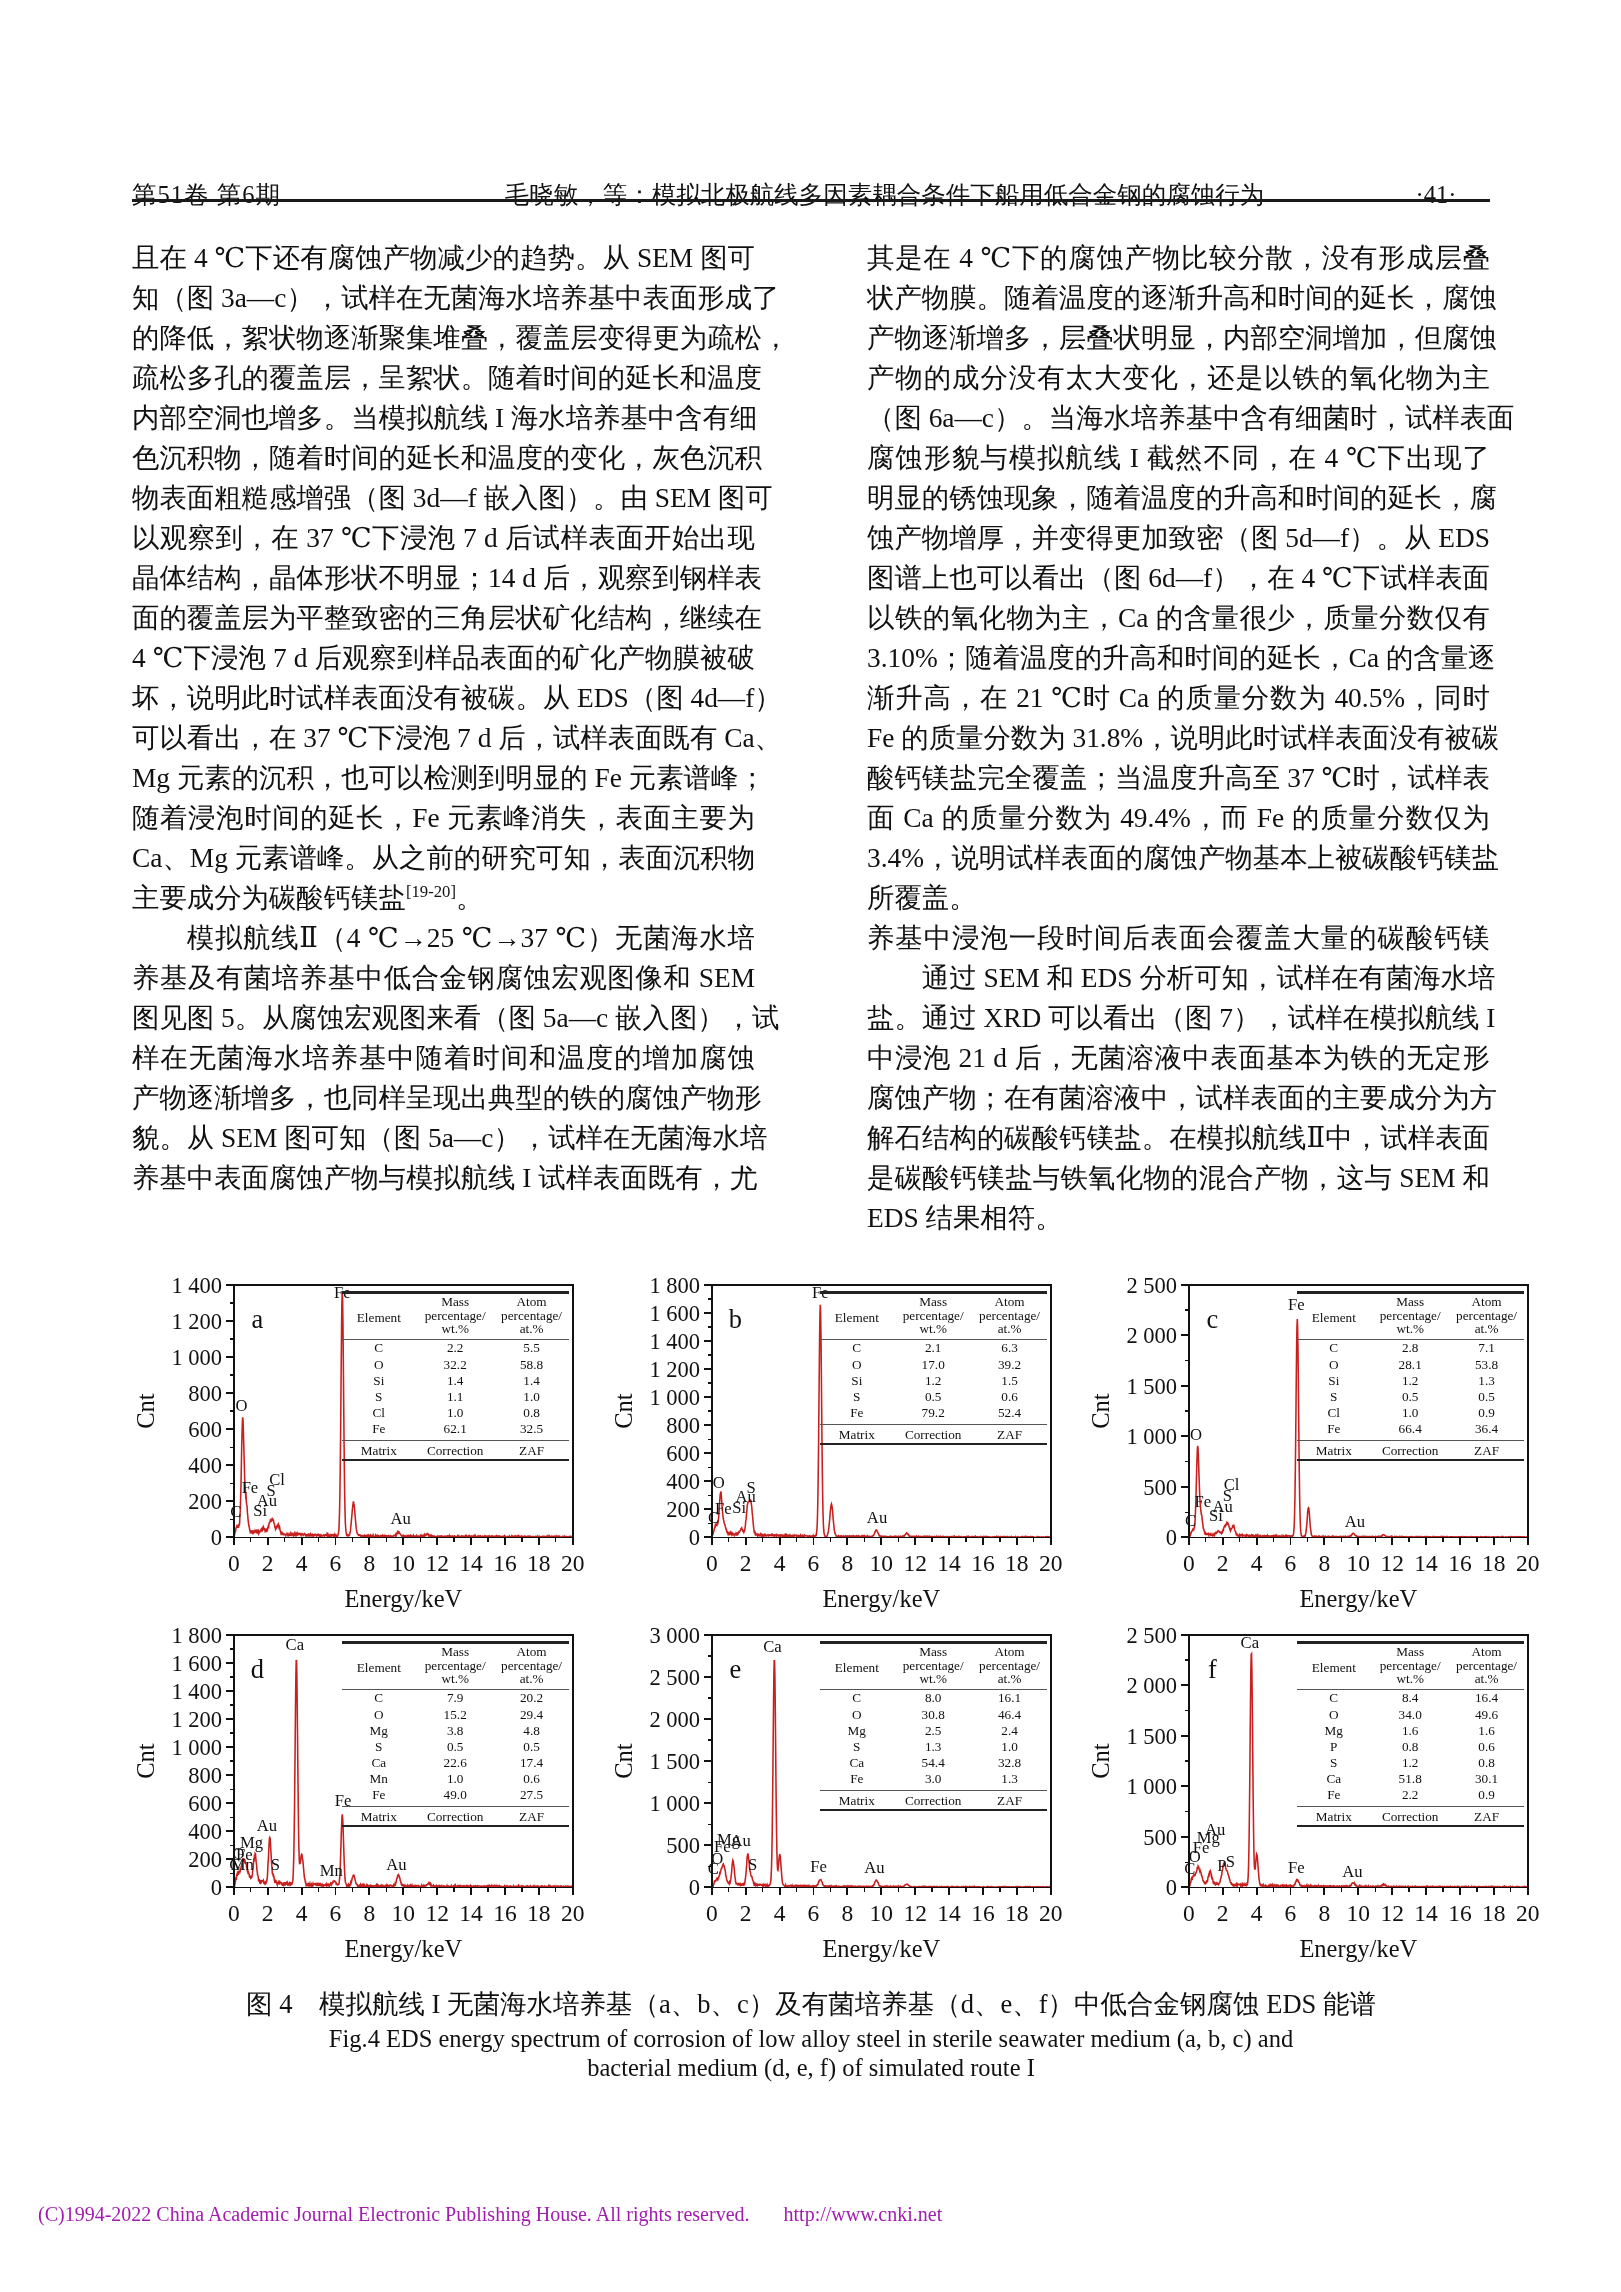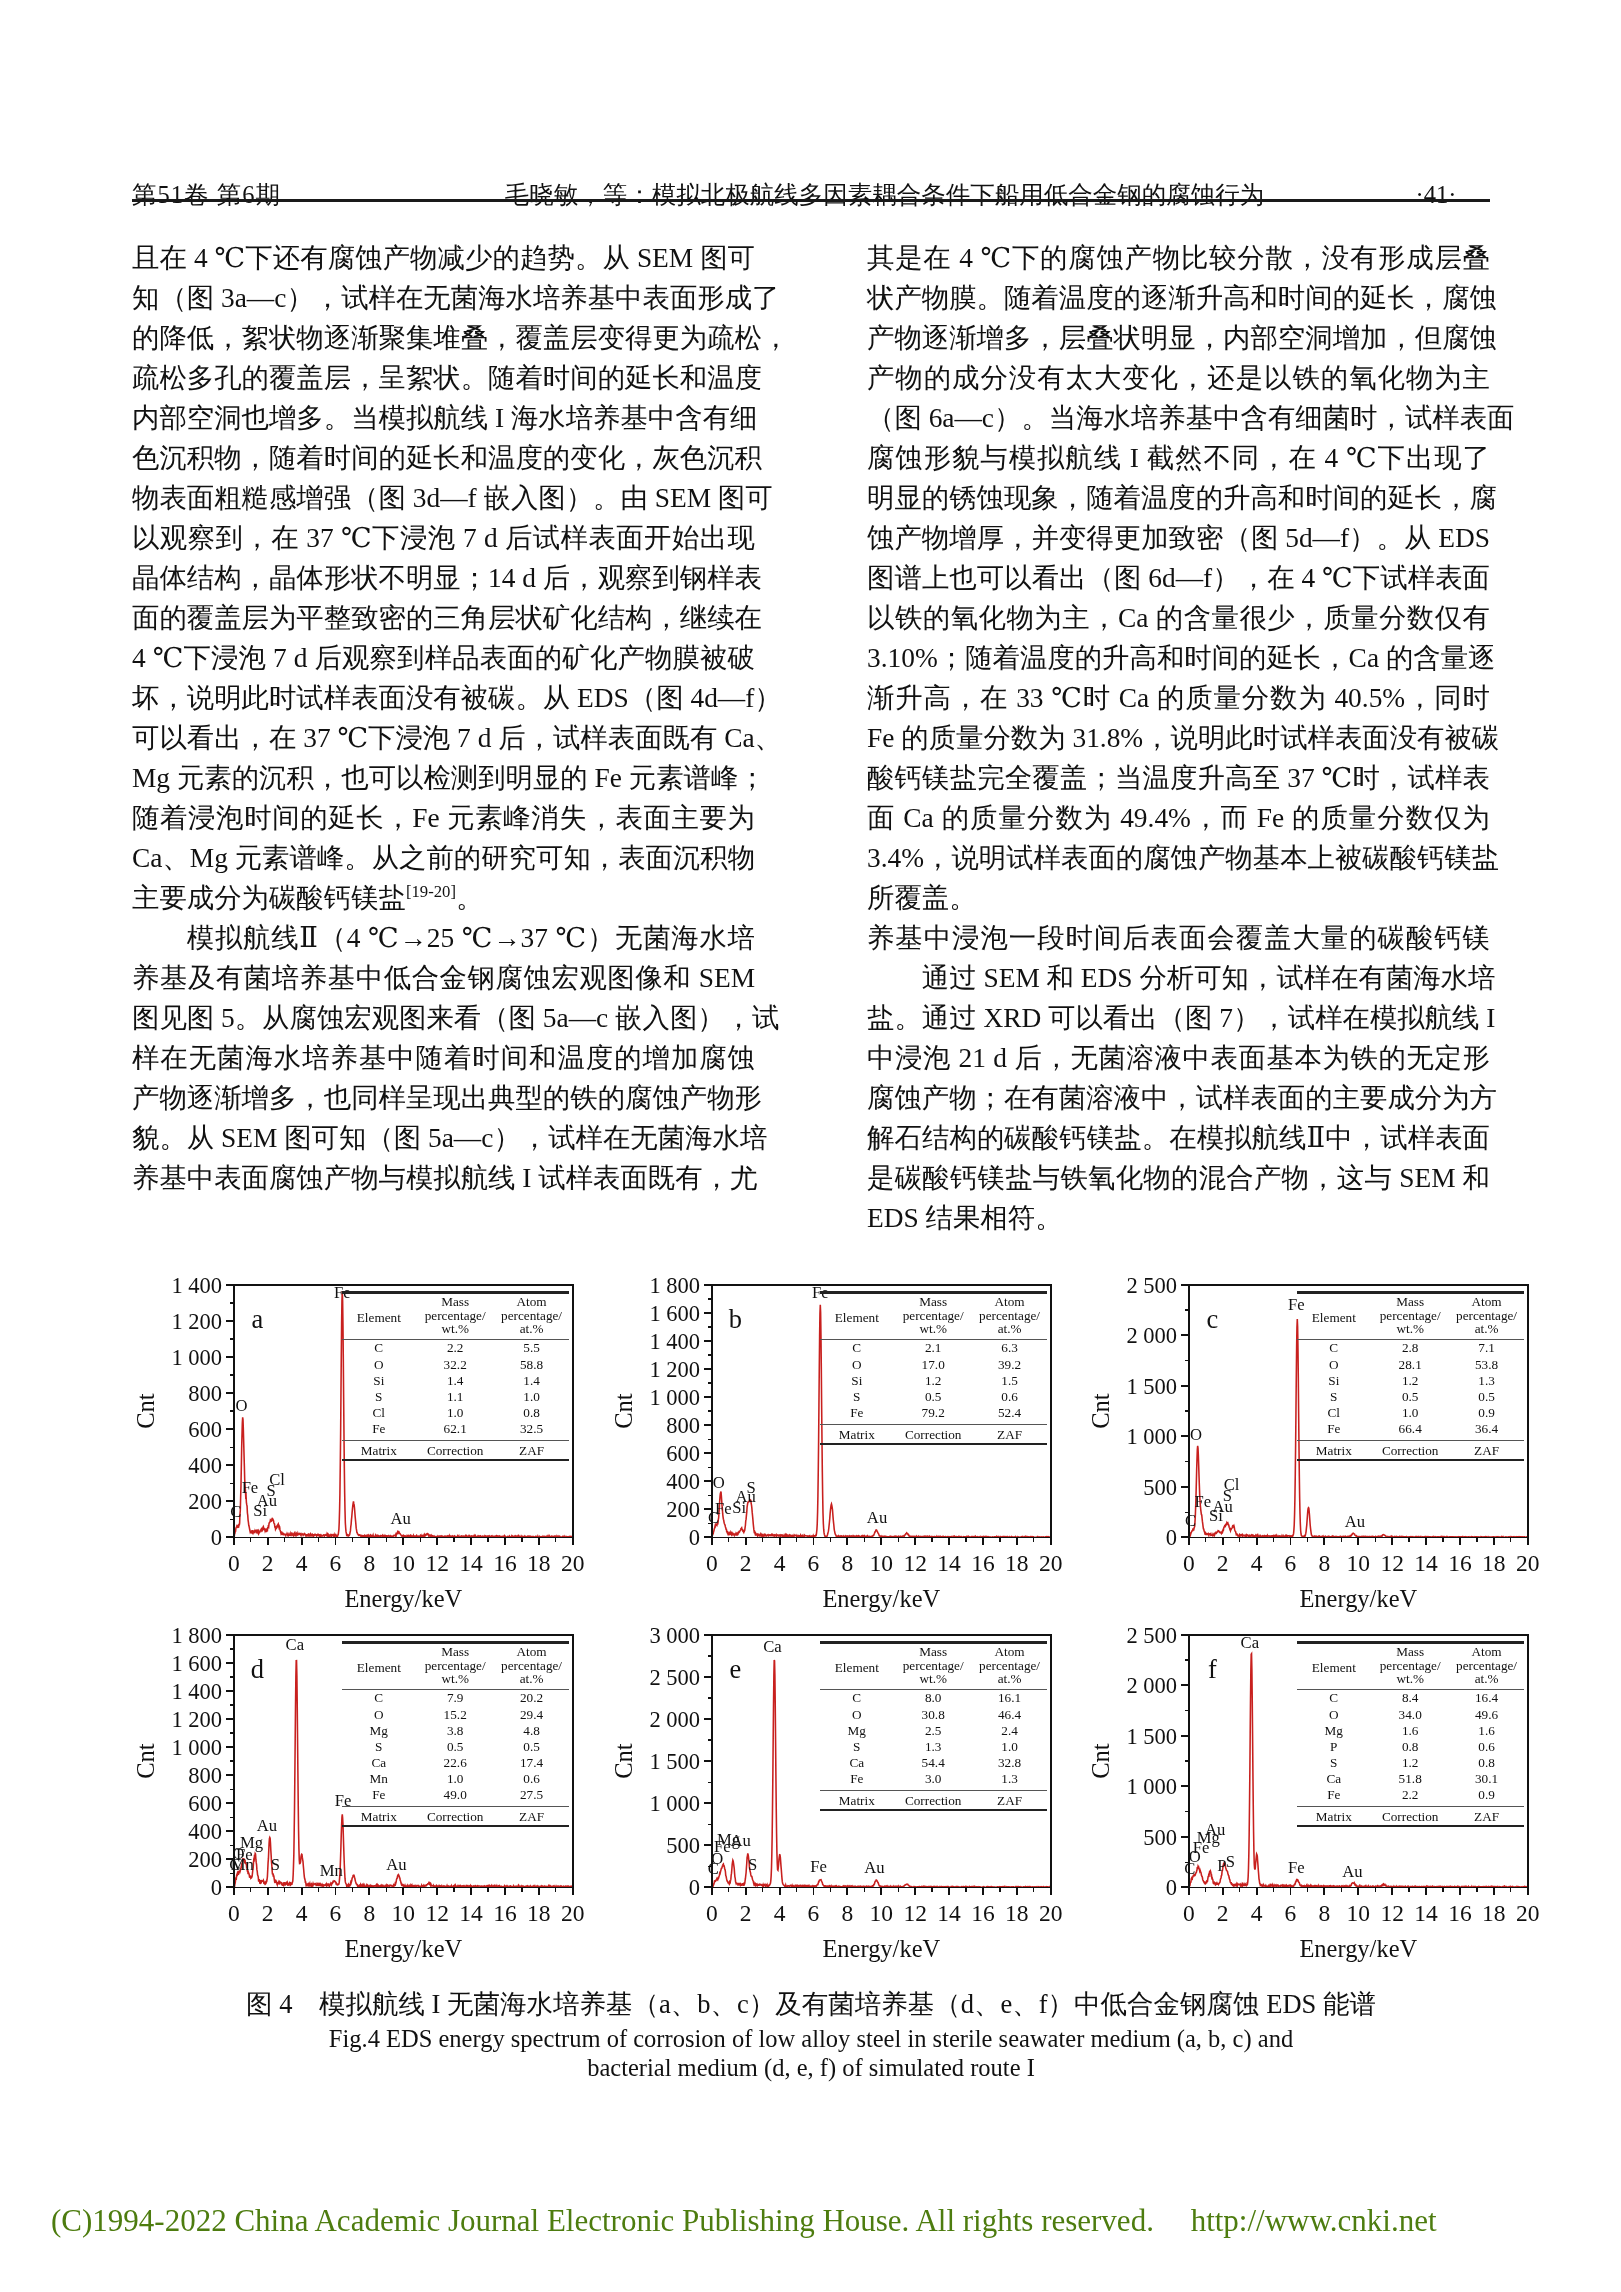--- a/index.html
+++ b/index.html
@@ -20,21 +20,21 @@
   #chart-a{left:132px;top:1269px;} #chart-b{left:610px;top:1269px;} #chart-c{left:1087px;top:1269px;}
   #chart-d{left:132px;top:1619px;} #chart-e{left:610px;top:1619px;} #chart-f{left:1087px;top:1619px;}
   svg text{font-family:"Liberation Serif","DejaVu Serif",serif;fill:#111;}
   svg .ytick{font-size:23px;} svg .xtick{font-size:24px;}
   svg .axlabel{font-size:25px;} svg .pklabel{font-size:17px;}
   svg .letter{font-size:27px;} svg .tbl{font-size:13.5px;}
   .caption{position:absolute;left:132px;width:1358px;text-align:center;}
   #cap-zh{top:1986px;font-size:26.5px;}
   #cap-en1{top:2025px;font-size:24.5px;}
   #cap-en2{top:2054px;font-size:24.5px;}
-  .footer{position:absolute;left:51px;top:2203px;width:1529px;font-size:31px;color:#4d7c0f;white-space:nowrap;}
+  .footer{position:absolute;left:38px;top:2203px;width:1529px;font-size:20px;color:#a21caf;white-space:nowrap;}
   .footer .url{margin-left:29px;}
 </style>
 </head>
 <body>
 
 <div class="page">
   <div class="hdr">
     <span class="issue">第51卷  第6期</span>
     <span class="title">毛晓敏，等：模拟北极航线多因素耦合条件下船用低合金钢的腐蚀行为</span>
     <span class="pageno">·41·</span>
@@ -72,21 +72,21 @@
       <div class="tline">状产物膜。随着温度的逐渐升高和时间的延长，腐蚀</div>
       <div class="tline">产物逐渐增多，层叠状明显，内部空洞增加，但腐蚀</div>
       <div class="tline">产物的成分没有太大变化，还是以铁的氧化物为主</div>
       <div class="tline">（图 6a—c）。当海水培养基中含有细菌时，试样表面</div>
       <div class="tline">腐蚀形貌与模拟航线 I 截然不同，在 4 ℃下出现了</div>
       <div class="tline">明显的锈蚀现象，随着温度的升高和时间的延长，腐</div>
       <div class="tline">蚀产物增厚，并变得更加致密（图 5d—f）。从 EDS</div>
       <div class="tline">图谱上也可以看出（图 6d—f），在 4 ℃下试样表面</div>
       <div class="tline">以铁的氧化物为主，Ca 的含量很少，质量分数仅有</div>
       <div class="tline">3.10%；随着温度的升高和时间的延长，Ca 的含量逐</div>
-      <div class="tline">渐升高，在 33 ℃时 Ca 的质量分数为 40.5%，同时</div>
+      <div class="tline">渐升高，在 21 ℃时 Ca 的质量分数为 40.5%，同时</div>
       <div class="tline">Fe 的质量分数为 31.8%，说明此时试样表面没有被碳</div>
       <div class="tline">酸钙镁盐完全覆盖；当温度升高至 37 ℃时，试样表</div>
       <div class="tline">面 Ca 的质量分数为 49.4%，而 Fe 的质量分数仅为</div>
       <div class="tline">3.4%，说明试样表面的腐蚀产物基本上被碳酸钙镁盐</div>
       <div class="tline lastline">所覆盖。</div>
       <div class="tline">养基中浸泡一段时间后表面会覆盖大量的碳酸钙镁</div>
       <div class="tline indent">通过 SEM 和 EDS 分析可知，试样在有菌海水培</div>
       <div class="tline">盐。通过 XRD 可以看出（图 7），试样在模拟航线 I</div>
       <div class="tline">中浸泡 21 d 后，无菌溶液中表面基本为铁的无定形</div>
       <div class="tline">腐蚀产物；在有菌溶液中，试样表面的主要成分为方</div>

